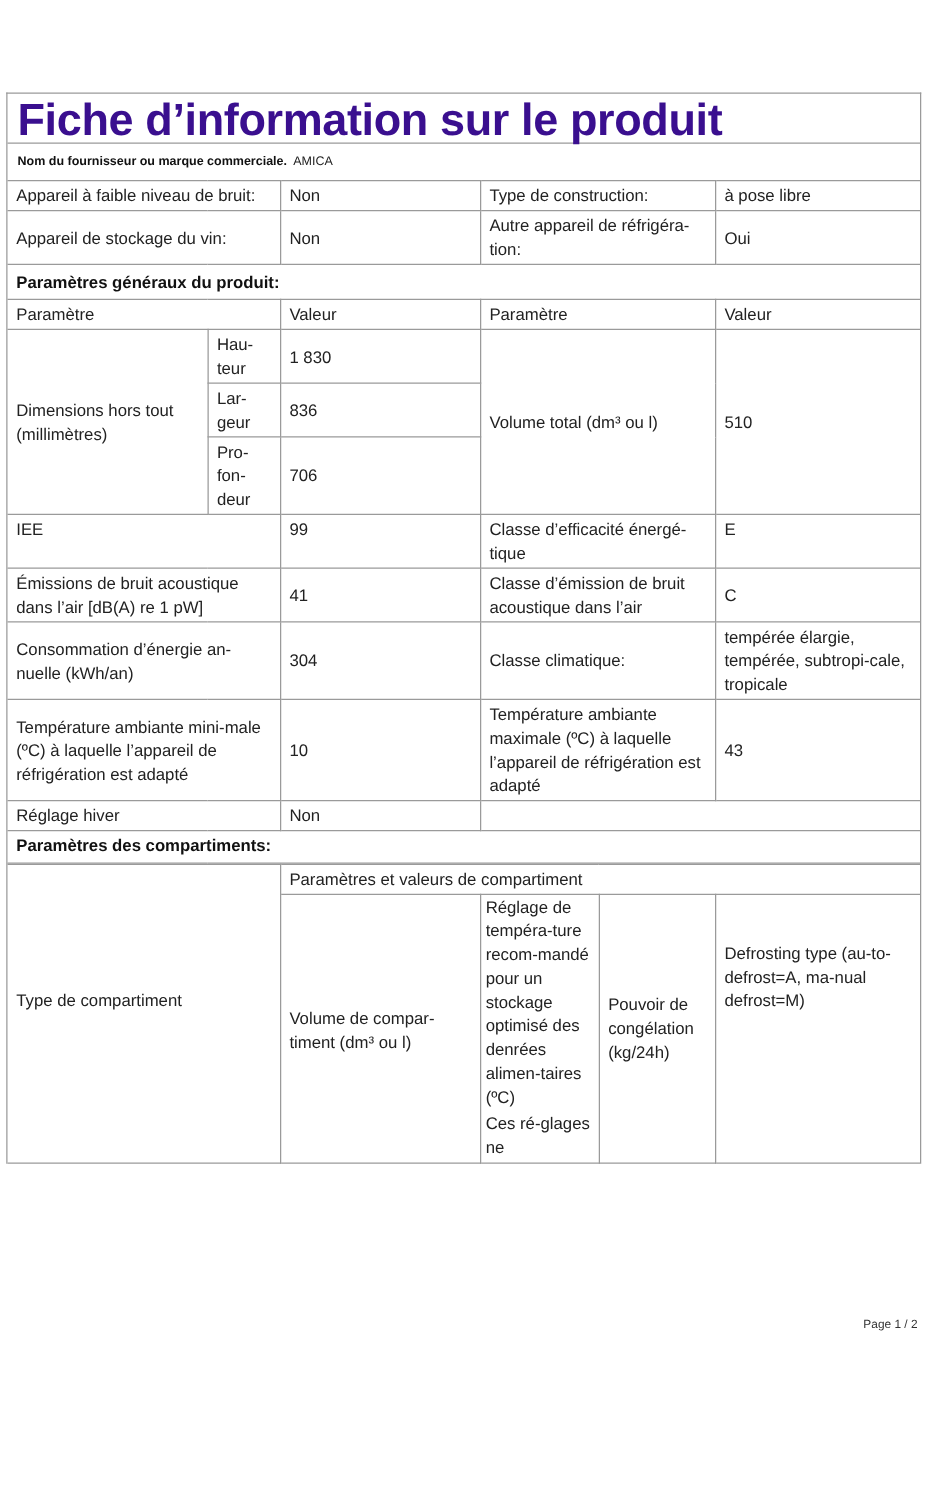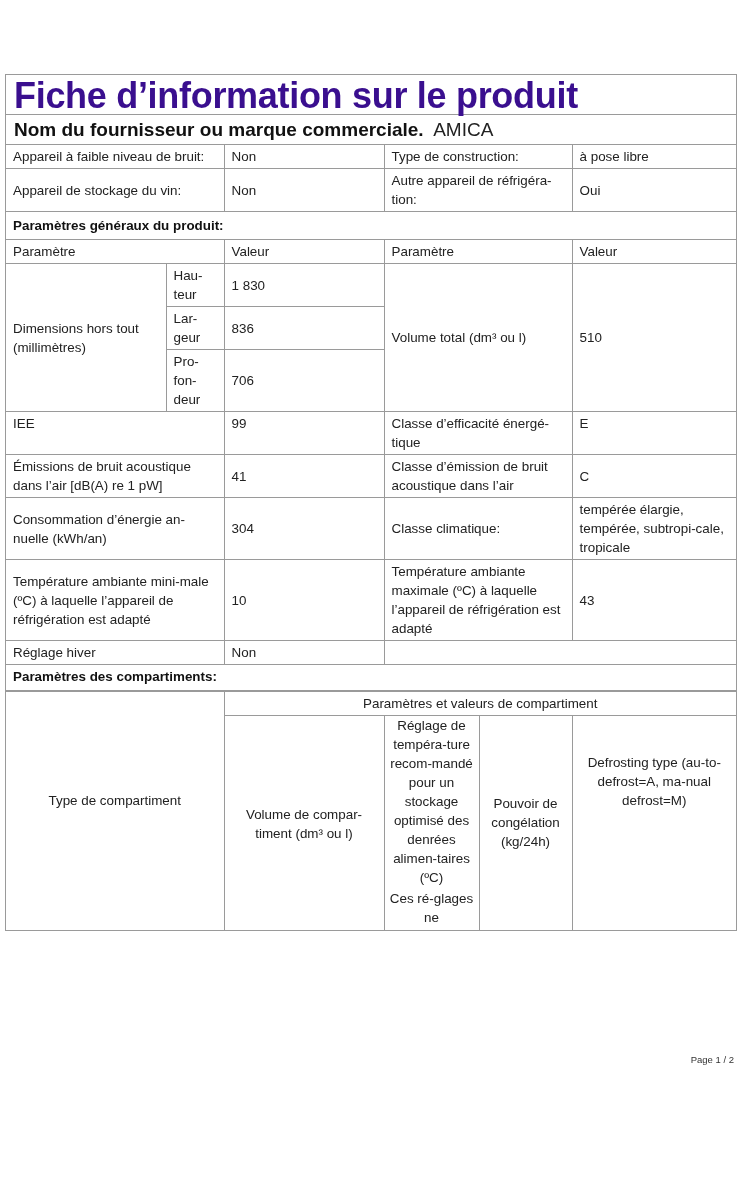--- a/index.html
+++ b/index.html
@@ -13,32 +13,32 @@
   }
   .title {
     color: #3a0f8f; font-weight: bold; font-size: 36px;
     padding: 3px 8px 0 8px; height: 36px; line-height: 36px;
     letter-spacing: -0.3px;
   }
   .subtitle {
     font-size: 13.4px; line-height: 19px; padding: 5px 8px 6px 8px; color: #222;
   }
   .row-line {
-    border-top: 1.5px solid #9a9a9a; font-size: 19px; padding: 0 8px;
+    border-top: 1.5px solid #9a9a9a; font-size: 10px; padding: 0 8px;
     height: 29px; line-height: 29px; color: #222;
   }
   .row-line b { font-weight: bold; color: #111; }
   table { border-collapse: collapse; width: 100%; table-layout: fixed; font-size: 13.4px; color: #222; }
   td {
     border: 1px solid #9a9a9a; padding: 2px 7px; vertical-align: middle; line-height: 19px;
   }
   table tr td:first-child { border-left: none; }
   table tr td:last-child { border-right: none; }
   .sect { font-weight: bold; color: #111; }
-  .center { text-align: center; }
+  .center { }
   .comp td { vertical-align: middle; }
   .page-num {
     position: absolute; right: 6px; top: 1054px; font-size: 9.5px; color: #333;
   }
   .cut { position: absolute; left: 0; top: 1044px; width: 740px; height: 156px; background: #fff; }
 </style>
 </head>
 <body>
 
 <div class="sheet">

